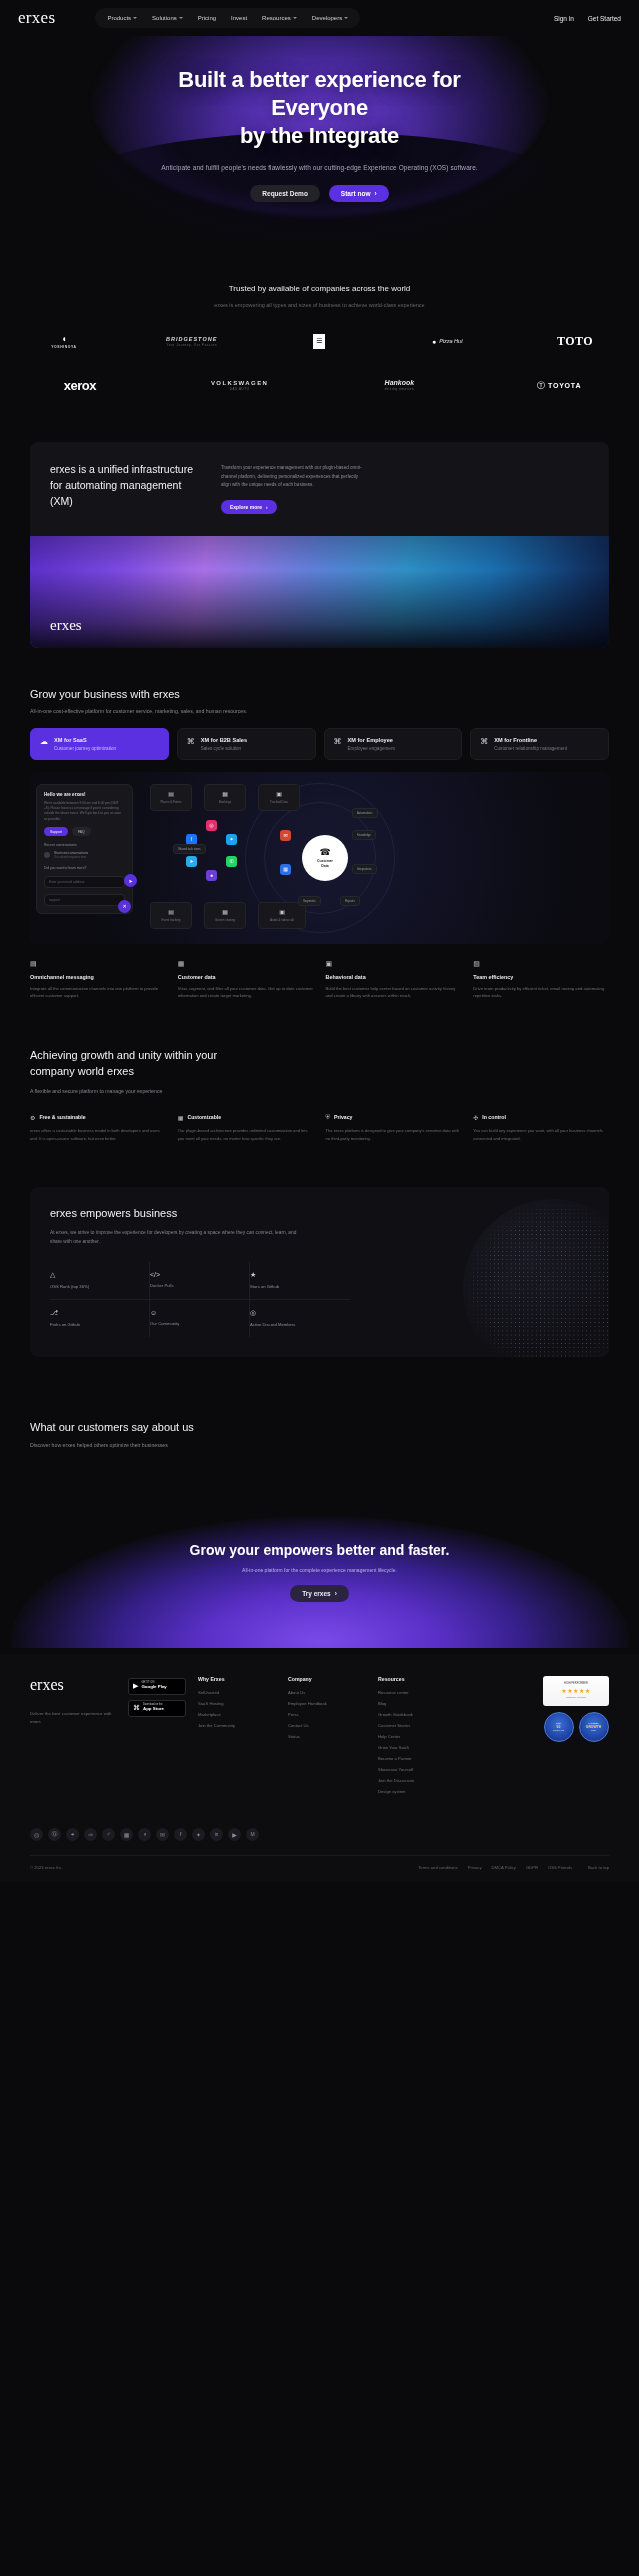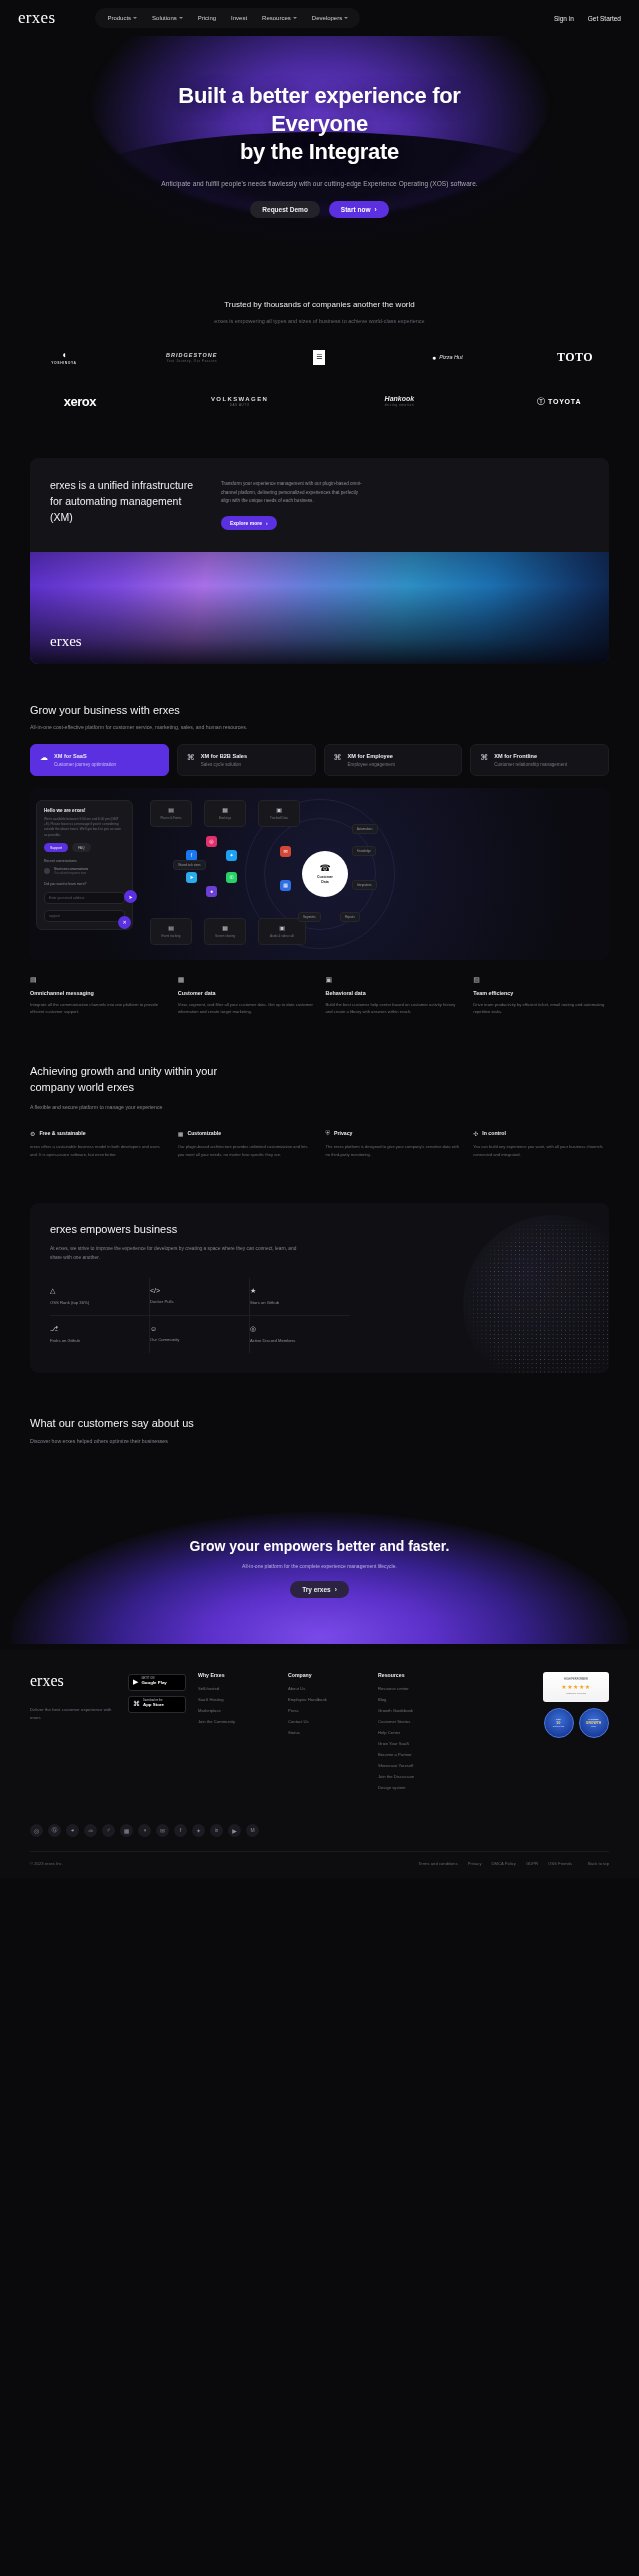--- a/index.html
+++ b/index.html
@@ -27,21 +27,21 @@
     font-size: 6px; color: #cfcfd6; padding: 3px 6px; border-radius: 9px;
     display: flex; align-items: center; gap: 2px; white-space: nowrap; cursor: pointer;
   }
   .caret { width: 0; height: 0; border-left: 2px solid transparent; border-right: 2px solid transparent; border-top: 2.5px solid #8b8b95; display: inline-block; }
   .header-right { margin-left: auto; display: flex; align-items: center; gap: 14px; }
   .header-right span { font-size: 6.5px; color: #e9e9ee; cursor: pointer; white-space: nowrap; }
 
   
   .hero {
     position: relative; text-align: center;
-    padding: 46px 0 40px; overflow: hidden;
+    padding: 30px 0 40px; overflow: hidden;
   }
   .hero-glow {
     position: absolute; left: 50%; top: -60px; transform: translateX(-50%);
     width: 459px; height: 240px;
     background: radial-gradient(ellipse at 50% 60%, #6b3fd4 0%, #4a2a9e 28%, #2a1a5e 48%, rgba(16,10,40,0) 72%);
     border-radius: 50%; filter: blur(2px);
   }
   .hero-glow2 {
     position: absolute; left: 50%; top: 96px; transform: translateX(-50%);
     width: 519px; height: 120px;
@@ -216,21 +216,21 @@
   .stat {
     width: 100px; padding: 9px 10px 10px 0; display: flex; flex-direction: column; gap: 5px;
     border-right: 1px solid #1d1d23; border-bottom: 1px solid #1d1d23;
   }
   .stat:nth-child(3n) { border-right: none; }
   .stat:nth-child(n+4) { border-bottom: none; }
   .stat .si { font-size: 7px; color: #cacad3; }
   .stat .sl { font-size: 4.2px; color: #8e8e98; }
 
   
-  .testi { margin-top: 44px; }
+  .testi { margin-top: 64px; }
   .testi h2 { font-size: 11px; font-weight: normal; color: #f2f2f6; }
   .testi p { margin-top: 9px; font-size: 5.2px; color: #84848e; }
 
   
   .cta {
     margin-top: 42px; text-align: center; padding: 52px 0 46px; position: relative; overflow: hidden;
   }
   .cta-glow {
     position: absolute; left: 50%; bottom: -118px; transform: translateX(-50%);
     width: 619px; height: 250px; border-radius: 50%;
@@ -340,21 +340,21 @@
       <div class="btn btn-ghost">Request Demo</div>
       <div class="btn btn-primary">
         <span>Start now</span>
         <span>›</span>
       </div>
     </div>
   </div>
 </div>
 
 <div class="trusted">
-  <h2>Trusted by thousands of companies another the world</h2>
+  <h2>Trusted by available of companies across the world</h2>
   <p>erxes is empowering all types and sizes of business to achieve world-class experience</p>
   <div class="logo-row">
     <div class="cell">
       <div style="text-align:center">
         <div style="font-size:9px;color:#fff">◖</div>
         <div class="lg-sub" style="font-size:3.4px;color:#d5d5db;font-weight:bold">YOSHINOYA</div>
       </div>
     </div>
     <div class="cell">
       <div style="text-align:center">

